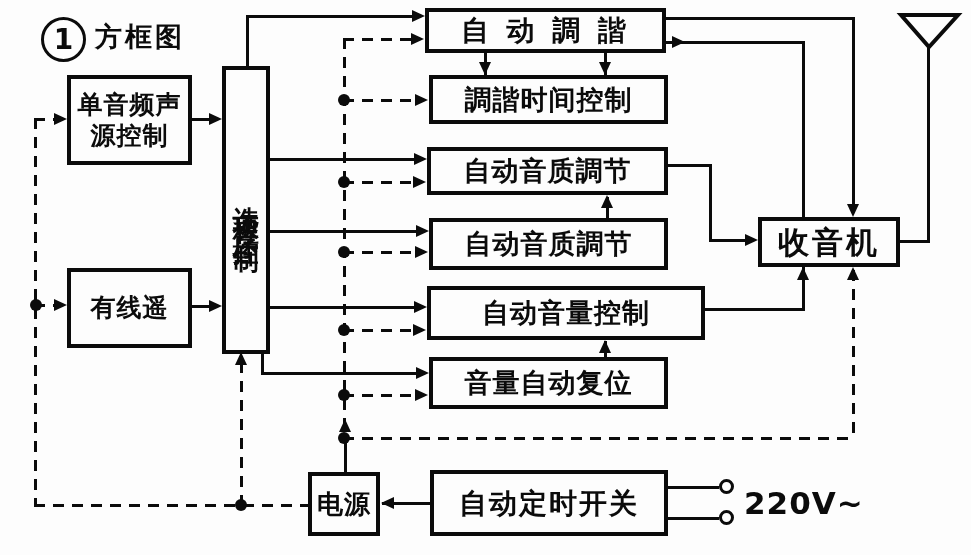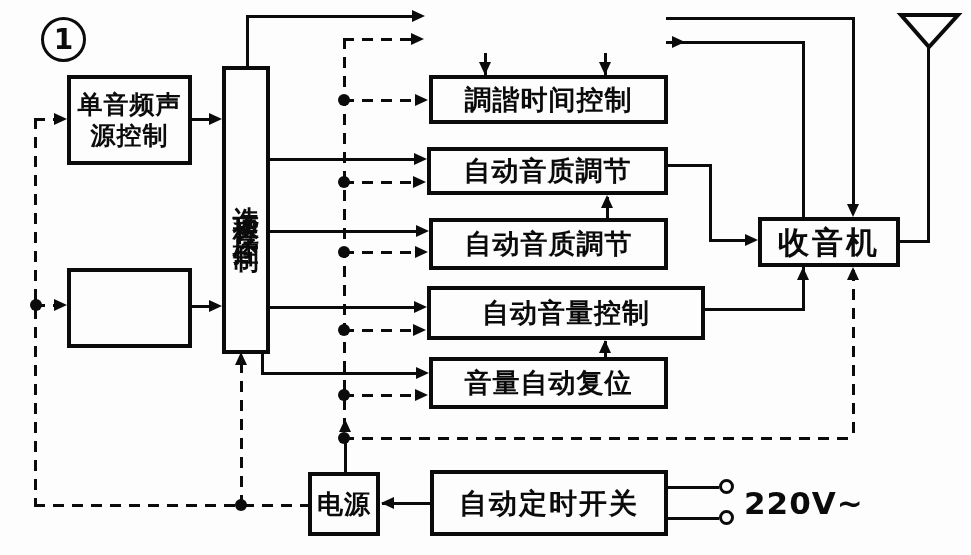--- a/index.html
+++ b/index.html
@@ -36,36 +36,41 @@
   .voltage{position:absolute;left:744px;top:485px;font-size:31px;font-weight:600;letter-spacing:1px;z-index:3;}
 </style>
 </head>
 <body>
 
 <div class="stage">
 
   <div class="figcircle">
     <span>1</span>
   </div>
+  <div class="figtitle">方框图</div>
 
   <div class="box" style="left:67px;top:75px;width:125px;height:90px;font-size:25px;">
     <div>
       <div>单音频声</div>
       <div>源控制</div>
     </div>
   </div>
   <div class="box" style="left:67px;top:268px;width:125px;height:80px;font-size:25px;">
     <div>
+      <div>有线遥</div>
     </div>
   </div>
 
   <div class="box vtext" style="left:222px;top:66px;width:48px;height:288px;font-size:26px;">
     <span>选项程序控制</span>
   </div>
 
+  <div class="box" style="left:425px;top:8px;width:241px;height:45px;font-size:28px;letter-spacing:4px;">
+    <span>自 动 調 諧</span>
+  </div>
   <div class="box" style="left:429px;top:75px;width:239px;height:49px;font-size:27px;align-items:center;">
     <span>調諧时间控制</span>
   </div>
   <div class="box" style="left:427px;top:147px;width:241px;height:48px;font-size:27px;">
     <span>自动音质調节</span>
   </div>
   <div class="box" style="left:429px;top:218px;width:239px;height:52px;font-size:27px;">
     <span>自动音质調节</span>
   </div>
   <div class="box" style="left:427px;top:286px;width:278px;height:54px;font-size:27px;">

